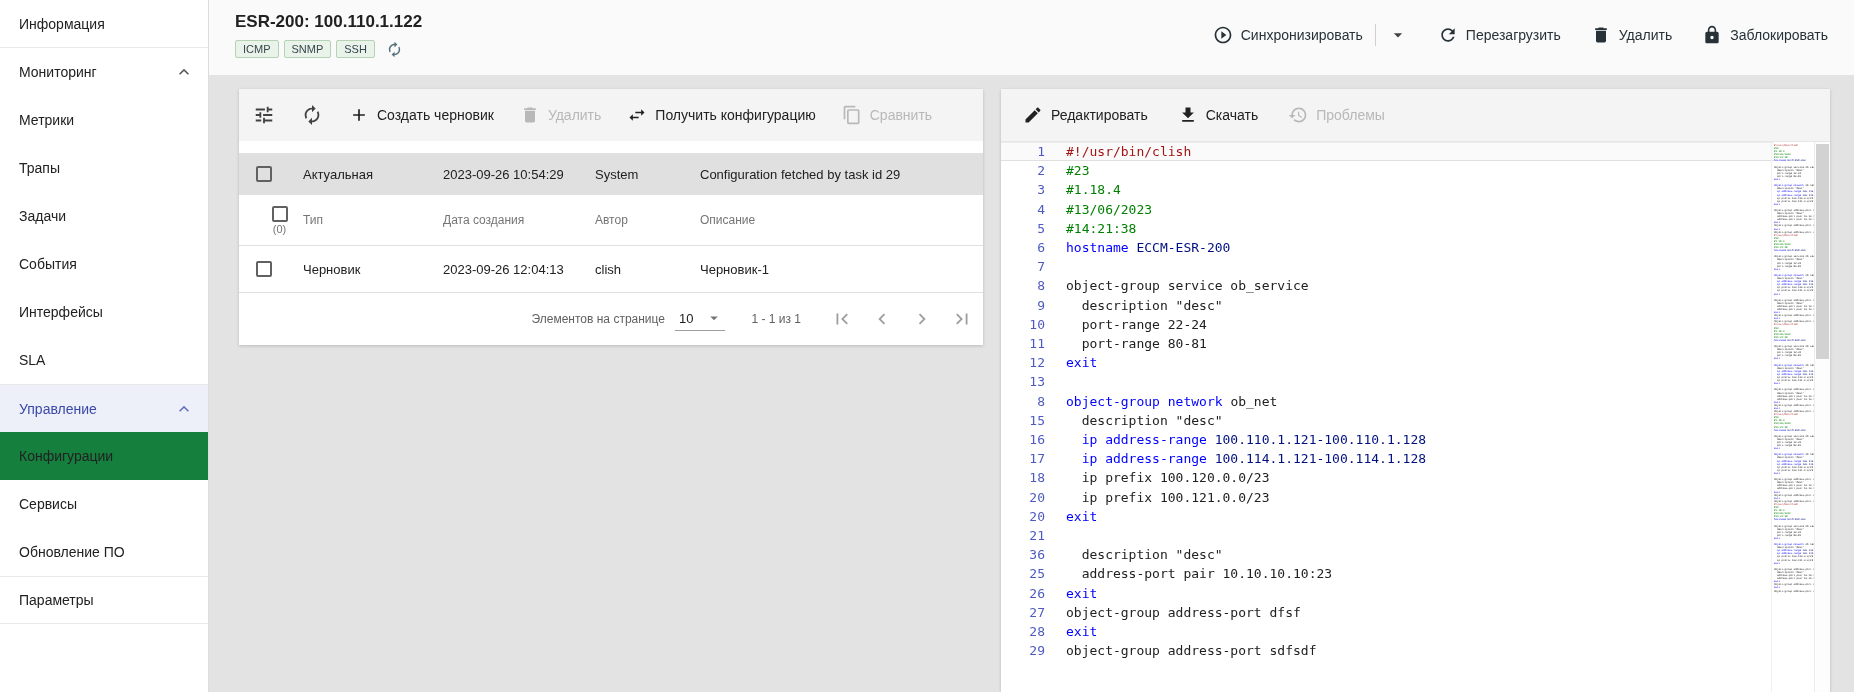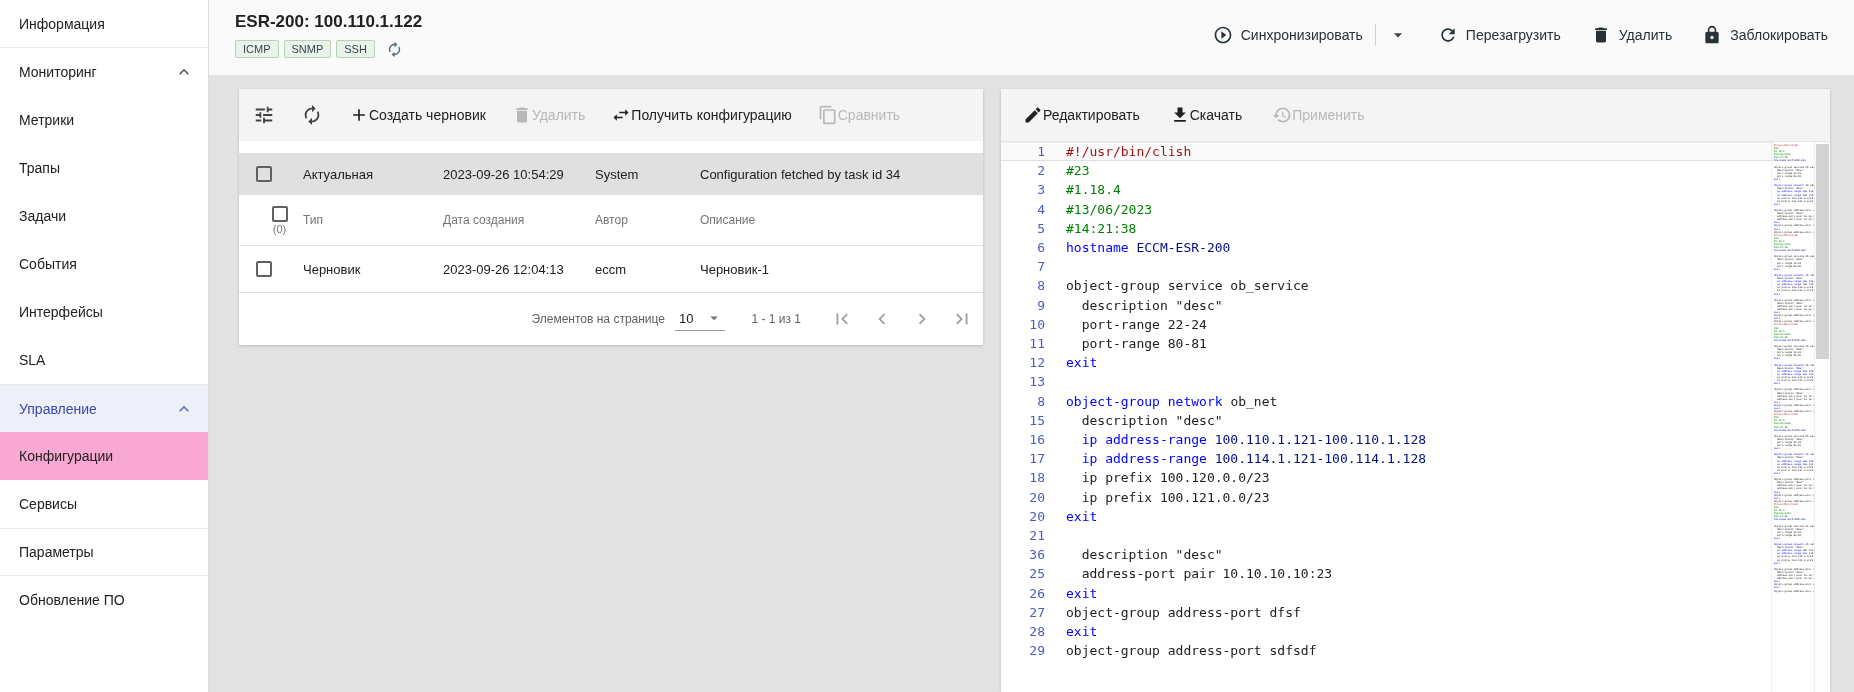--- a/index.html
+++ b/index.html
@@ -12,21 +12,21 @@
 
   
   .sidebar{width:208px;flex-shrink:0;background:#fff;border-right:1px solid #ddd;font-size:14px;overflow:hidden;}
   .nav-item{height:48px;display:flex;align-items:center;justify-content:space-between;
             padding:0 14px 0 19px;box-sizing:border-box;cursor:pointer;background:#fff;}
   .nav-item.kind-group,.nav-item.kind-item{border-top:1px solid #e8e8e8;}
   .nav-item:first-child{border-top:none;}
   .nav-item.kind-item{border-bottom:1px solid #e8e8e8;}
   .nav-item.kind-item + .nav-item.kind-group{border-top:none;}
   .nav-item.active{color:var(--accent);background:#eef0f9;}
-  .nav-item.selected{background:#f9a8d4;}
+  .nav-item.selected{background:#15803d;}
   .nav-item .chev{display:inline-flex;}
   .nav-item .chev svg{width:20px;height:20px;fill:currentColor;opacity:.75;}
 
   
   .main{flex:1;min-width:0;display:flex;flex-direction:column;}
 
   
   .device-header{height:75px;flex-shrink:0;background:#fafafa;box-sizing:border-box;
                  display:flex;justify-content:space-between;align-items:flex-start;
                  padding:12px 26px 0 26px;}
@@ -47,21 +47,21 @@
   
   .content{flex:1;min-height:0;display:flex;align-items:flex-start;gap:18px;
            padding:14px 24px 0 30px;background:#e3e3e3;overflow:hidden;}
   .panel{background:#fff;box-shadow:0 1px 3px rgba(0,0,0,.18);}
 
   
   .panel-toolbar{height:52px;background:#f4f4f4;display:flex;align-items:center;
                  padding:0 14px;gap:26px;box-sizing:border-box;}
   .icon-btn{display:inline-flex;color:#424242;cursor:pointer;}
   .icon-btn svg{width:22px;height:22px;fill:currentColor;}
-  .tbtn{display:flex;align-items:center;font-size:14px;font-weight:500;
+  .tbtn{display:flex;align-items:center;gap:8px;font-size:14px;font-weight:500;
         color:#212121;cursor:pointer;white-space:nowrap;}
   .tbtn [data-icon] svg{width:20px;height:20px;fill:currentColor;}
   .tbtn.disabled{color:#b8b8b8;cursor:default;}
 
   
   .configs-panel{width:744px;flex-shrink:0;}
   .grid-row{display:grid;grid-template-columns:64px 140px 152px 105px 1fr;align-items:center;}
   .pinned-row{margin-top:12px;height:42px;background:#e0e0e0;font-size:13px;}
   .cb-cell{padding-left:17px;display:flex;align-items:center;}
   .checkbox{width:16px;height:16px;border:2px solid #616161;border-radius:2px;
@@ -142,25 +142,25 @@
             <path d="M7.41 15.41L12 10.83l4.59 4.58L18 14l-6-6-6 6z"></path>
           </svg>
         </span>
       </div>
       <div class="nav-item kind-sub selected">
         <span>Конфигурации</span>
       </div>
       <div class="nav-item kind-sub">
         <span>Сервисы</span>
       </div>
+      <div class="nav-item kind-sub">
+        <span>Обновление ПО</span>
+      </div>
       <div class="nav-item kind-item">
         <span>Параметры</span>
-      </div>
-      <div class="nav-item kind-sub">
-        <span>Обновление ПО</span>
       </div>
     </aside>
 
   <div class="main">
 
     <header class="device-header">
       <div>
         <div class="dh-title">ESR-200: 100.110.1.122</div>
         <div class="badge-row">
           <span class="badge">ICMP</span>
@@ -265,42 +265,42 @@
           </div>
         </div>
 
         <div class="grid-row pinned-row">
           <div class="cb-cell">
               <span class="checkbox"></span>
             </div>
           <div class="cell">Актуальная</div>
           <div class="cell">2023-09-26 10:54:29</div>
           <div class="cell">System</div>
-          <div class="cell">Configuration fetched by task id 34</div>
+          <div class="cell">Configuration fetched by task id 29</div>
         </div>
 
         <div class="grid-row thead">
           <div class="cb-stack">
             <span class="checkbox"></span>
             <span class="cb-count">(0)</span>
           </div>
           <div class="cell">Тип</div>
           <div class="cell">Дата создания</div>
           <div class="cell">Автор</div>
           <div class="cell">Описание</div>
         </div>
 
         <div id="table-body">
             <div class="grid-row trow">
               <div class="cb-cell">
                 <span class="checkbox"></span>
               </div>
               <div class="cell">Черновик</div>
               <div class="cell">2023-09-26 12:04:13</div>
-              <div class="cell">eccm</div>
+              <div class="cell">clish</div>
               <div class="cell">Черновик-1</div>
             </div>
           </div>
 
         <div class="pagination">
           <div class="per-page">
             <span>Элементов на странице</span>
             <span class="pp-select">
               <span>10</span>
               <span data-icon="caret-down" style="display: inline-flex;">
@@ -353,21 +353,21 @@
                 </svg>
               </span>
             <span>Скачать</span>
           </div>
           <div class="tbtn disabled">
             <span data-icon="history" style="display: inline-flex;">
                 <svg viewBox="0 0 24 24" aria-hidden="true">
                   <path d="M13 3c-4.97 0-9 4.03-9 9H1l3.89 3.89.07.14L9 12H6c0-3.87 3.13-7 7-7s7 3.13 7 7-3.13 7-7 7c-1.93 0-3.68-.79-4.94-2.06l-1.42 1.42C8.27 19.99 10.51 21 13 21c4.97 0 9-4.03 9-9s-4.03-9-9-9zm-1 5v5l4.28 2.54.72-1.21-3.5-2.08V8H12z"></path>
                 </svg>
               </span>
-            <span>Применить</span>
+            <span>Проблемы</span>
           </div>
         </div>
         <div class="editor-body">
           <div id="editor-lines">
               <div class="line current"><span class="ln">1</span><span class="lt"><span style="color: rgb(163, 21, 21);">#!/usr/bin/clish</span></span></div>
               <div class="line"><span class="ln">2</span><span class="lt"><span style="color: rgb(0, 128, 0);">#23</span></span></div>
               <div class="line"><span class="ln">3</span><span class="lt"><span style="color: rgb(0, 128, 0);">#1.18.4</span></span></div>
               <div class="line"><span class="ln">4</span><span class="lt"><span style="color: rgb(0, 128, 0);">#13/06/2023</span></span></div>
               <div class="line"><span class="ln">5</span><span class="lt"><span style="color: rgb(0, 128, 0);">#14:21:38</span></span></div>
               <div class="line"><span class="ln">6</span><span class="lt"><span style="color: rgb(0, 0, 255);">hostname </span><span style="color: rgb(0, 16, 128);">ECCM-ESR-200</span></span></div>

